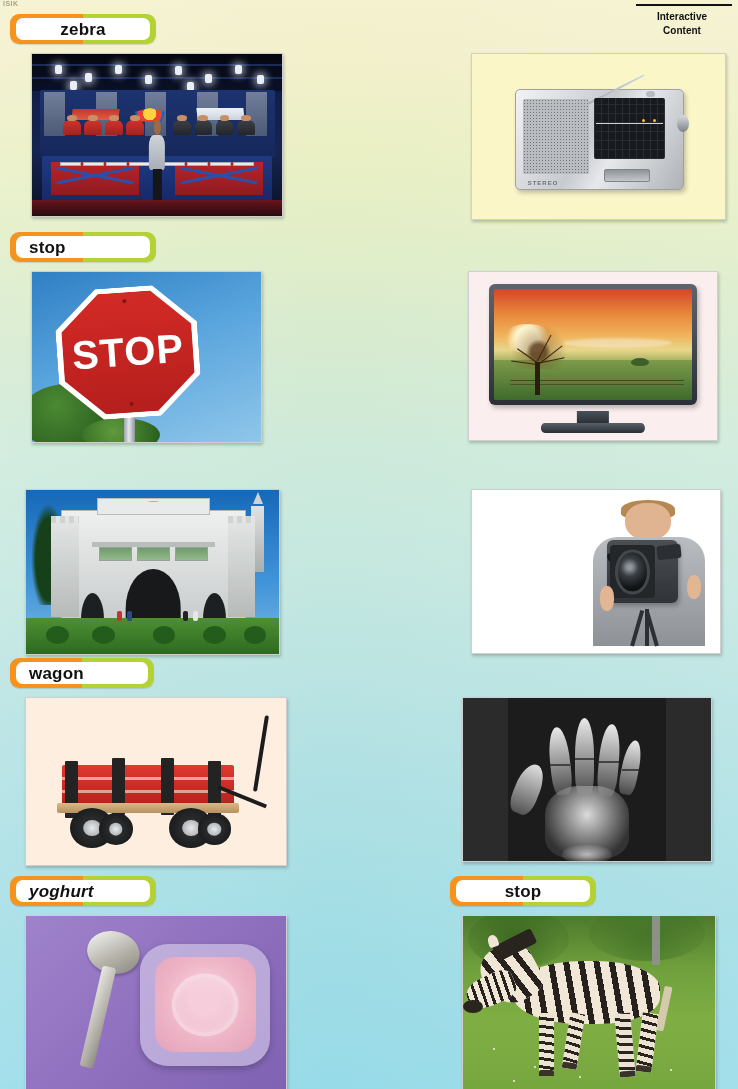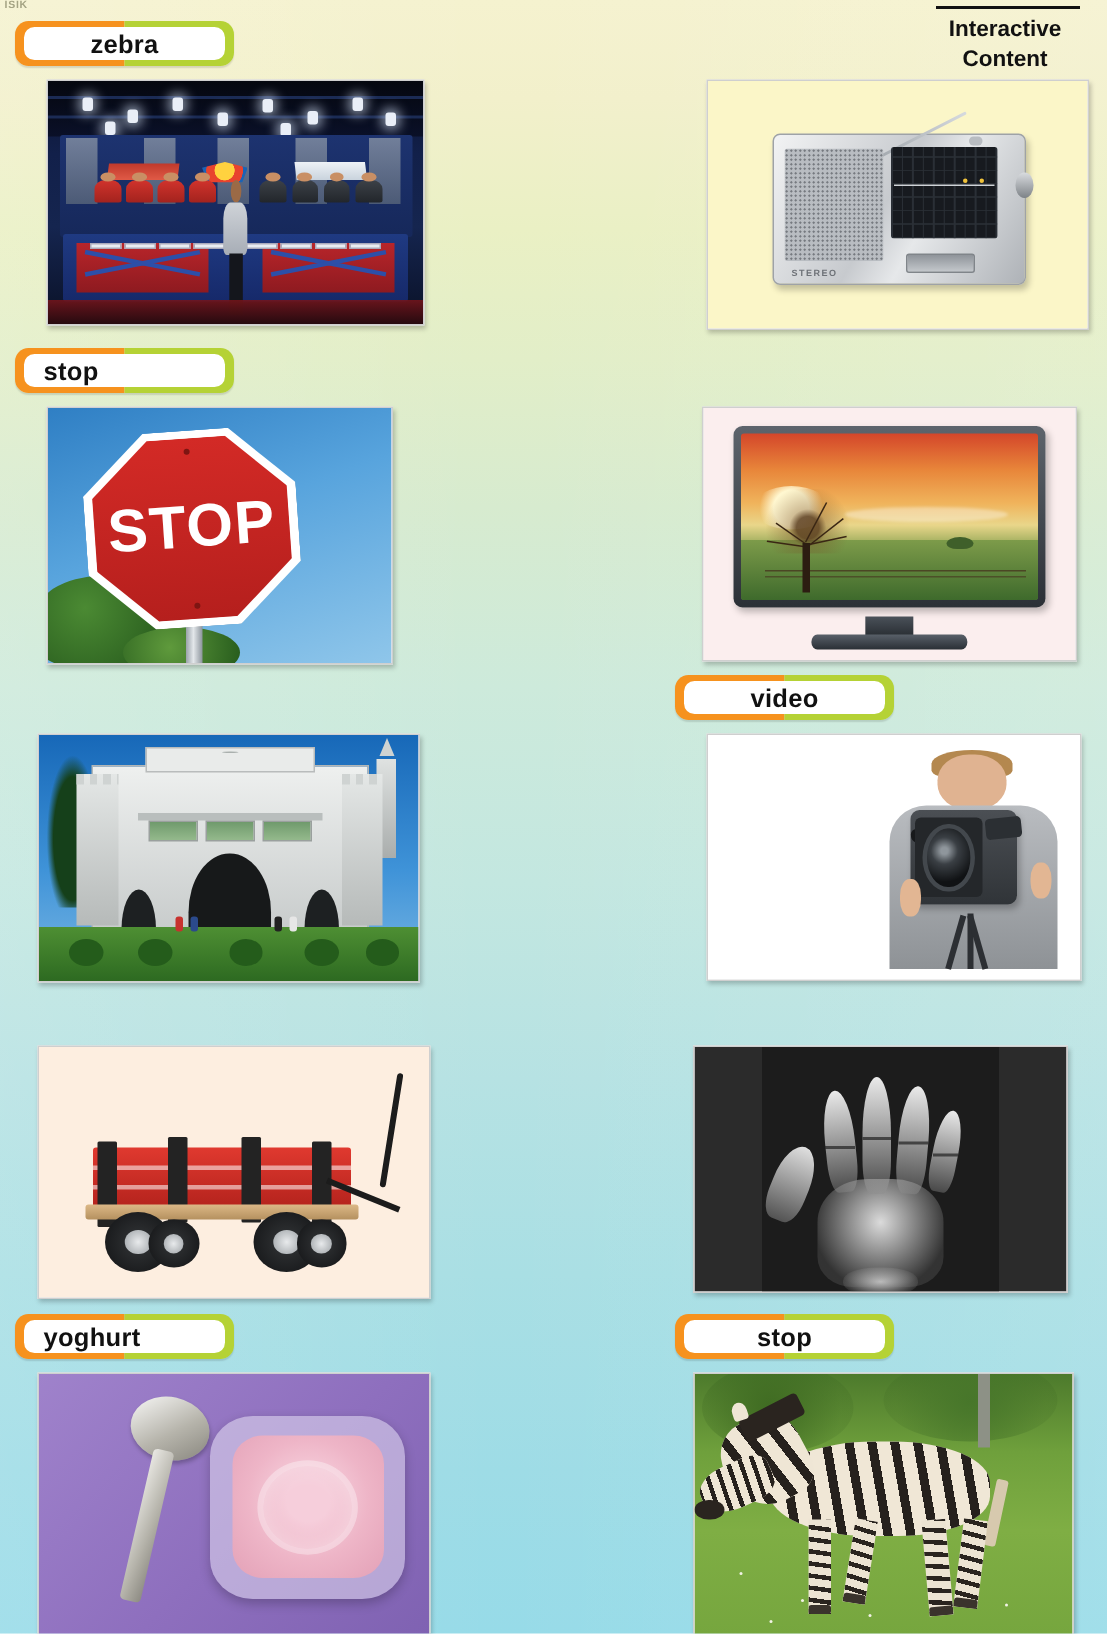--- a/index.html
+++ b/index.html
@@ -12,22 +12,22 @@
       #c3e7e0 54%, #b6e2e3 66%, #a9dfe4 78%,
       #9edce6 90%, #97dbe8 100%);
   }
   
   .bg-overlay{position:absolute;inset:0;pointer-events:none;
     background:linear-gradient(to right, rgba(255,255,255,.12), rgba(255,255,255,0) 45%, rgba(255,255,255,.10));}
 
   .crumb{position:absolute;left:3px;top:0px;font-size:7px;font-weight:bold;
     color:#7a7a5a;letter-spacing:.5px;opacity:.65;}
 
-  .ic-head{position:absolute;right:20px;top:10px;width:96px;text-align:center;
-    font-size:15px;font-weight:bold;color:#111;line-height:1.35;}
+  .ic-head{position:absolute;right:8px;top:10px;width:96px;text-align:center;
+    font-size:10px;font-weight:bold;color:#111;line-height:1.35;}
   .ic-head .rule{position:absolute;left:2px;right:-2px;top:-6px;height:2px;background:#111;}
 
   .grid{position:absolute;left:0;top:0;width:738px;height:1089px;}
   .card{position:absolute;}
 
   
   .tab{position:relative;height:30px;border-radius:9px;overflow:hidden;
        box-shadow:0 1px 1px rgba(0,0,0,.12);}
   .tab .half-l{position:absolute;left:0;top:0;bottom:0;width:50%;background:#f6921e;}
   .tab .half-r{position:absolute;right:0;top:0;bottom:0;width:50%;background:#b5d235;}
@@ -476,27 +476,20 @@
         <div class="ubush" style="left:86%"></div>
         <div class="uppl" style="left:36%;background:#c7322e"></div>
         <div class="uppl" style="left:40%;background:#2b4a8c"></div>
         <div class="uppl" style="left:62%;background:#222"></div>
         <div class="uppl" style="left:66%;background:#e6e6e6"></div>
       </div>
     </div>
   </div>
 
   <div class="card" style="left:450px;top:450px;width:290px;">
-    <div class="tab" style="width:146px;">
-      <div class="half-l"></div>
-      <div class="half-r"></div>
-      <div class="inner">
-        <div class="txt">video</div>
-      </div>
-    </div>
     <div class="pic" style="left:21px;top:39px;width:248px;height:163px;">
       <div class="inner-img">
         <div class="vbg"></div>
         <div class="vman">
           <div class="vhair"></div>
           <div class="vhead"></div>
           <div class="vbody"></div>
           <div class="vtripod">
               <i style="left:0;transform:rotate(16deg)"></i>
               <i style="left:50%;transform:rotate(0deg)"></i>
@@ -511,20 +504,27 @@
               </div>
           </div>
           <div class="vhand" style="left:8%;top:58%"></div>
           <div class="vhand" style="right:4%;top:50%"></div>
         </div>
       </div>
     </div>
   </div>
 
   <div class="card" style="left:10px;top:658px;width:290px;">
+    <div class="tab lead" style="width:144px;">
+      <div class="half-l"></div>
+      <div class="half-r"></div>
+      <div class="inner">
+        <div class="txt">wagon</div>
+      </div>
+    </div>
     <div class="pic" style="left:15px;top:39px;width:260px;height:167px;">
       <div class="inner-img">
         <div class="wbg"></div>
         <div class="wbed">
           <div class="wslat" style="top:30%"></div>
           <div class="wslat" style="top:62%"></div>
         </div>
         <div class="wbracket" style="left:15%;top:38%"></div>
         <div class="wbracket" style="left:33%;top:36%"></div>
         <div class="wbracket" style="left:52%;top:36%"></div>
@@ -562,21 +562,21 @@
         <div class="xfin" style="left:64%;width:7%;height:34%;transform:rotate(11deg)"></div>
         <div class="xjoint" style="left:35%;width:8%;bottom:58%"></div>
         <div class="xjoint" style="left:45%;width:8%;bottom:62%"></div>
         <div class="xjoint" style="left:55%;width:8%;bottom:60%"></div>
         <div class="xjoint" style="left:64%;width:7%;bottom:55%"></div>
       </div>
     </div>
   </div>
 
   <div class="card" style="left:10px;top:876px;width:290px;">
-    <div class="tab lead" style="width:146px;">
+    <div class="tab lead" style="width:146px;font-style:italic;">
       <div class="half-l"></div>
       <div class="half-r"></div>
       <div class="inner">
         <div class="txt">yoghurt</div>
       </div>
     </div>
     <div class="pic" style="left:15px;top:39px;width:260px;height:174px;">
       <div class="inner-img">
         <div class="ybg"></div>
         <div class="yspoon">

